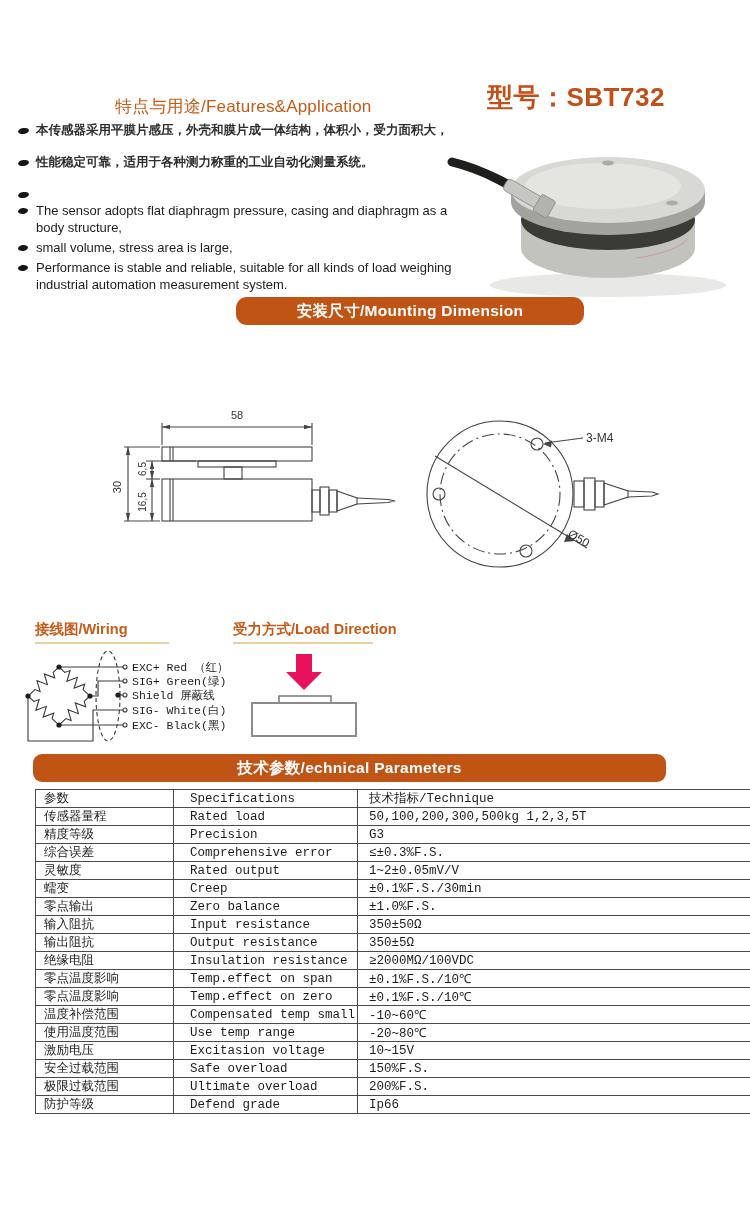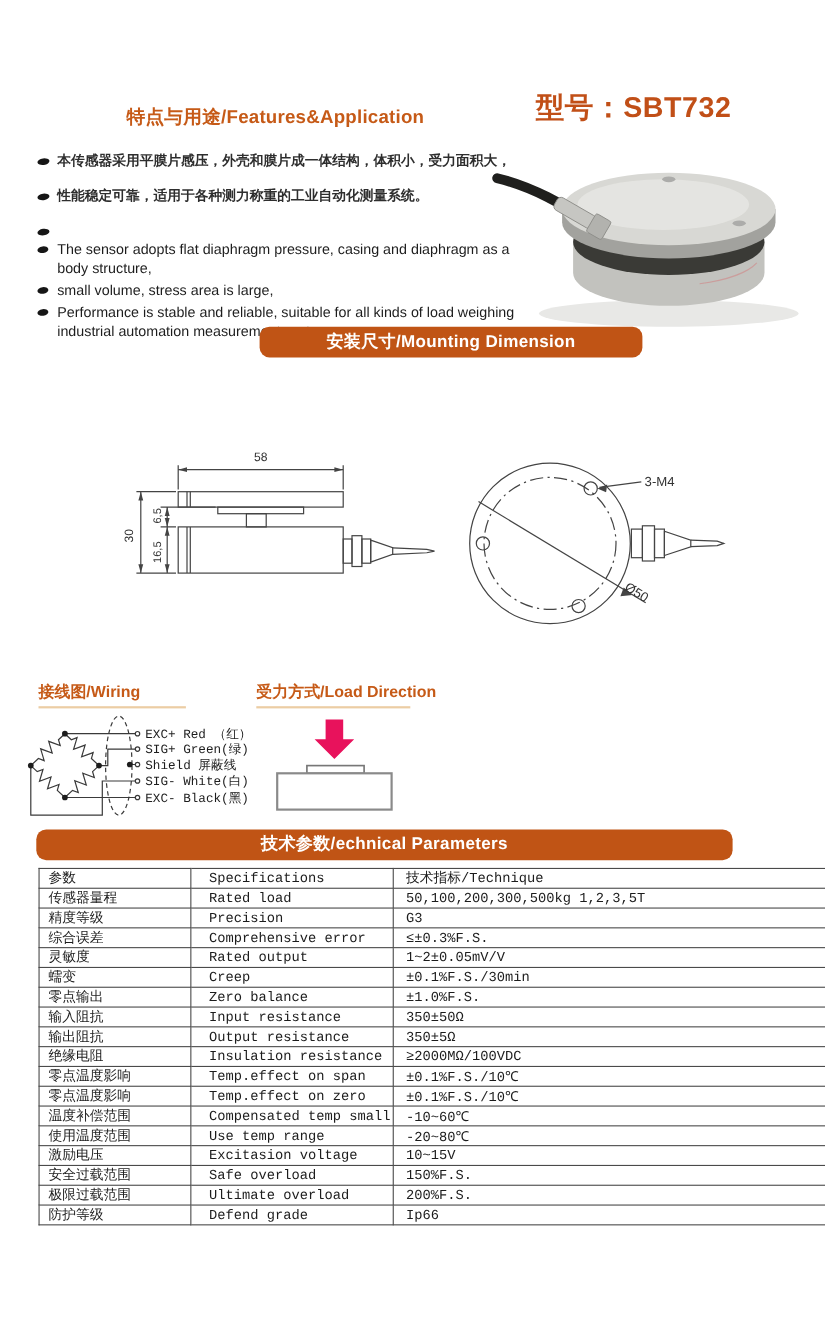--- a/index.html
+++ b/index.html
@@ -1,36 +1,36 @@
 <!DOCTYPE html>
 <html><head>
 <meta charset="utf-8">
 <style>
   html,body{margin:0;padding:0;background:#fff;}
   .page{position:relative;width:750px;height:1216px;background:#ffffff;overflow:hidden;
         font-family:"Liberation Sans",sans-serif;color:#222;}
 
   
-  .features-title{position:absolute;left:115px;top:95px;font-size:17px;font-weight:bold;color:#c65a17;letter-spacing:.2px;}
+  .features-title{position:absolute;left:115px;top:95px;font-size:17px;font-weight:normal;color:#c65a17;letter-spacing:.2px;}
   .model-title{position:absolute;left:487px;top:80px;font-size:26px;font-weight:bold;color:#c14f17;letter-spacing:.5px;}
 
   
-  .bullets{position:absolute;list-style:none;margin:16px;padding:0;}
+  .bullets{position:absolute;list-style:none;margin:0;padding:0;}
   .bullets li{position:relative;padding-left:20px;}
   .bullets li::before{content:"";position:absolute;left:2px;top:6px;width:11px;height:6px;border-radius:50%;background:#161616;transform:rotate(-8deg);}
   .bullets-cn{left:16px;top:122px;width:460px;font-size:12.5px;color:#2e2e2e;font-weight:600;}
   .bullets-cn li{margin-bottom:15px;height:17px;line-height:17px;white-space:nowrap;}
   .bullets-en{left:16px;top:202px;width:440px;font-size:13px;color:#1d1d1d;}
   .bullets-en li{margin-bottom:3px;line-height:17px;}
   .bullets-en li::before{top:6px;width:10px;height:6px;}
 
   
   .banner{position:absolute;background:#c05415;border-radius:9px;color:#ffffff;font-weight:bold;
           font-size:15.5px;text-align:center;height:28px;line-height:28px;letter-spacing:.3px;}
-  .banner-mounting{left:236px;top:297px;width:348px;}
+  .banner-mounting{left:236px;top:297px;width:348px;border-radius:11px;}
   .banner-params{left:33px;top:754px;width:633px;}
 
   
   .sub-title{position:absolute;font-size:14.5px;font-weight:bold;color:#c65a17;text-align:center;}
   .sub-underline{position:absolute;height:2px;background:#eccda4;}
 
   
   .abs{position:absolute;}
 
   

